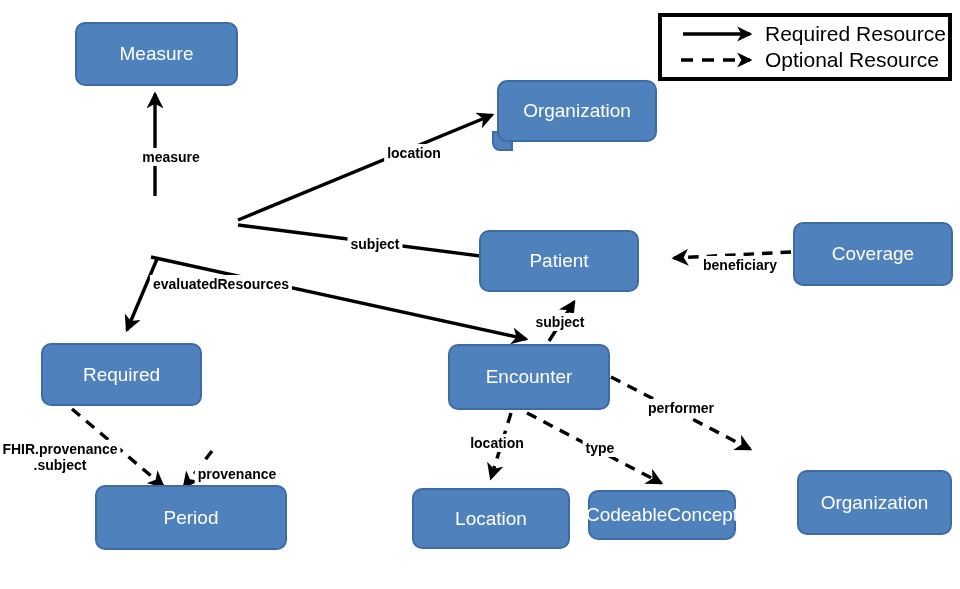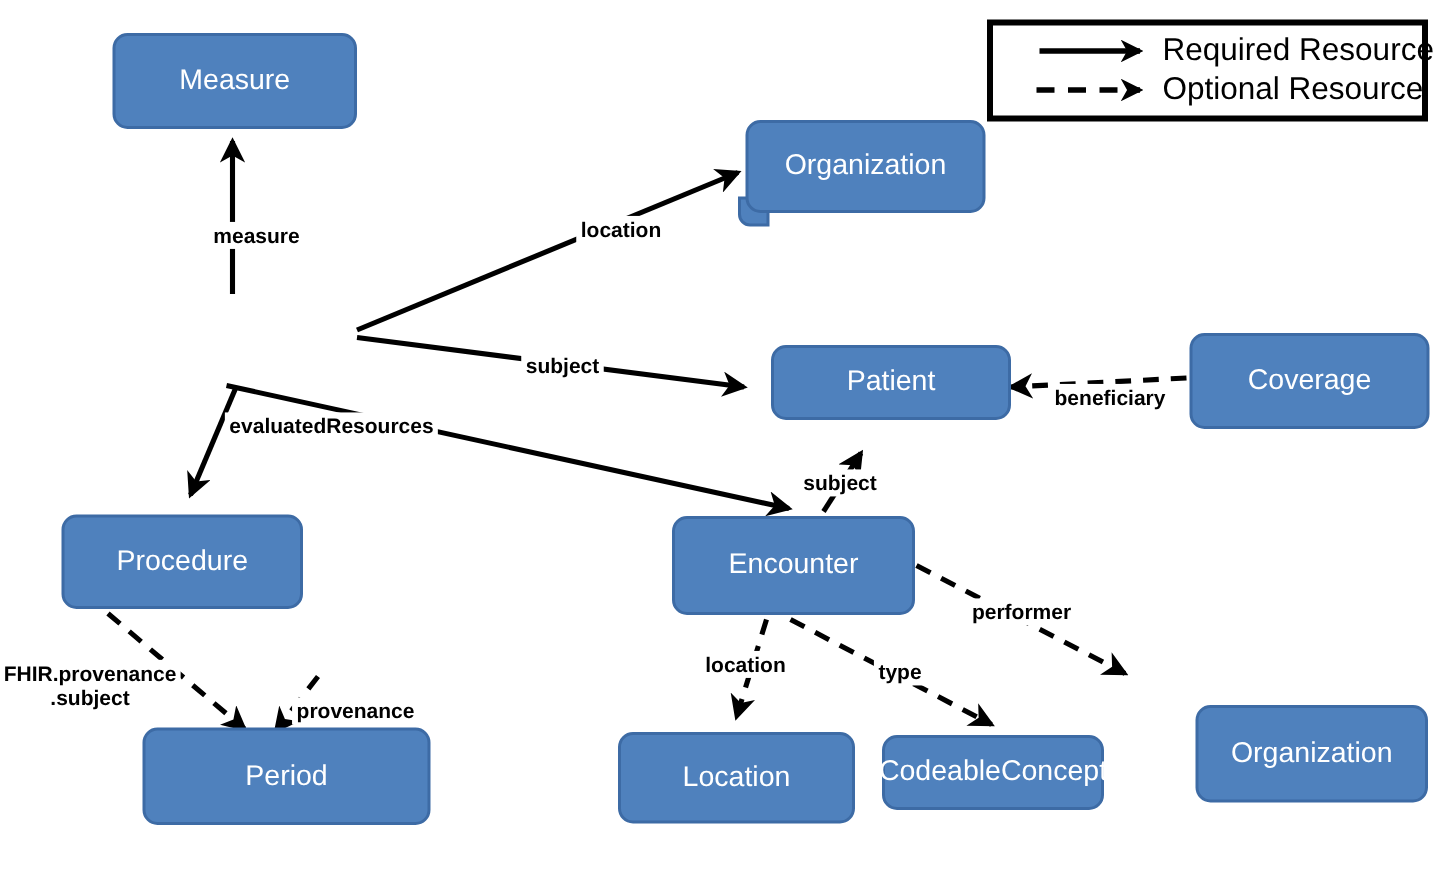--- a/index.html
+++ b/index.html
@@ -22,21 +22,21 @@
     color:#fff;font-size:19px;
     display:flex;align-items:center;justify-content:center;text-align:center;
   }
   .node-back-tab{
     position:absolute;z-index:2;background:#4f81bd;border:2px solid #3d6ba5;
     border-radius:0 0 0 8px;
   }
   .legend{
     position:absolute;left:658px;top:13px;width:294px;height:68px;box-sizing:border-box;
     background:#fff;border:4px solid #000;z-index:4;
-    display:flex;flex-direction:column;justify-content:center;padding-left:28px;gap:2px;
+    display:flex;flex-direction:column;justify-content:center;padding-left:18px;gap:2px;
   }
   .legend-row{display:flex;align-items:center;}
   .legend-row svg{flex:0 0 auto;margin-right:1px;}
   .legend-row span{font-size:21px;color:#000;white-space:nowrap;}
 </style>
 </head>
 <body>
 
 <div class="canvas">
 
@@ -73,25 +73,25 @@
     <div>FHIR.provenance</div>
     <div>.subject</div>
   </div>
   <div class="elabel" style="left:237px;top:474px">provenance</div>
 
   <div class="node" style="left:75px;top:22px;width:163px;height:64px">Measure</div>
 
   <div class="node-back-tab" style="left:492px;top:131px;width:17px;height:16px"></div>
   <div class="node" style="left:497px;top:80px;width:160px;height:62px">Organization</div>
 
-  <div class="node" style="left:514px;top:230px;width:160px;height:50px">Patient</div>
+  <div class="node" style="left:479px;top:230px;width:160px;height:62px">Patient</div>
   <div class="node" style="left:793px;top:222px;width:160px;height:64px">Coverage</div>
   <div class="node" style="left:448px;top:344px;width:162px;height:66px">Encounter</div>
 
-  <div class="node" style="left:41px;top:343px;width:161px;height:63px">Procedure</div>
+  <div class="node" style="left:41px;top:343px;width:161px;height:63px">Required</div>
   <div class="node" style="left:95px;top:485px;width:192px;height:65px">Period</div>
 
   <div class="node" style="left:412px;top:488px;width:158px;height:61px">Location</div>
   <div class="node" style="left:588px;top:490px;width:148px;height:50px">CodeableConcept</div>
 
   <div class="node" style="left:797px;top:470px;width:155px;height:65px">Organization</div>
 
   <div class="legend">
     <div class="legend-row">
       <svg width="84" height="20" viewBox="0 0 84 20">

